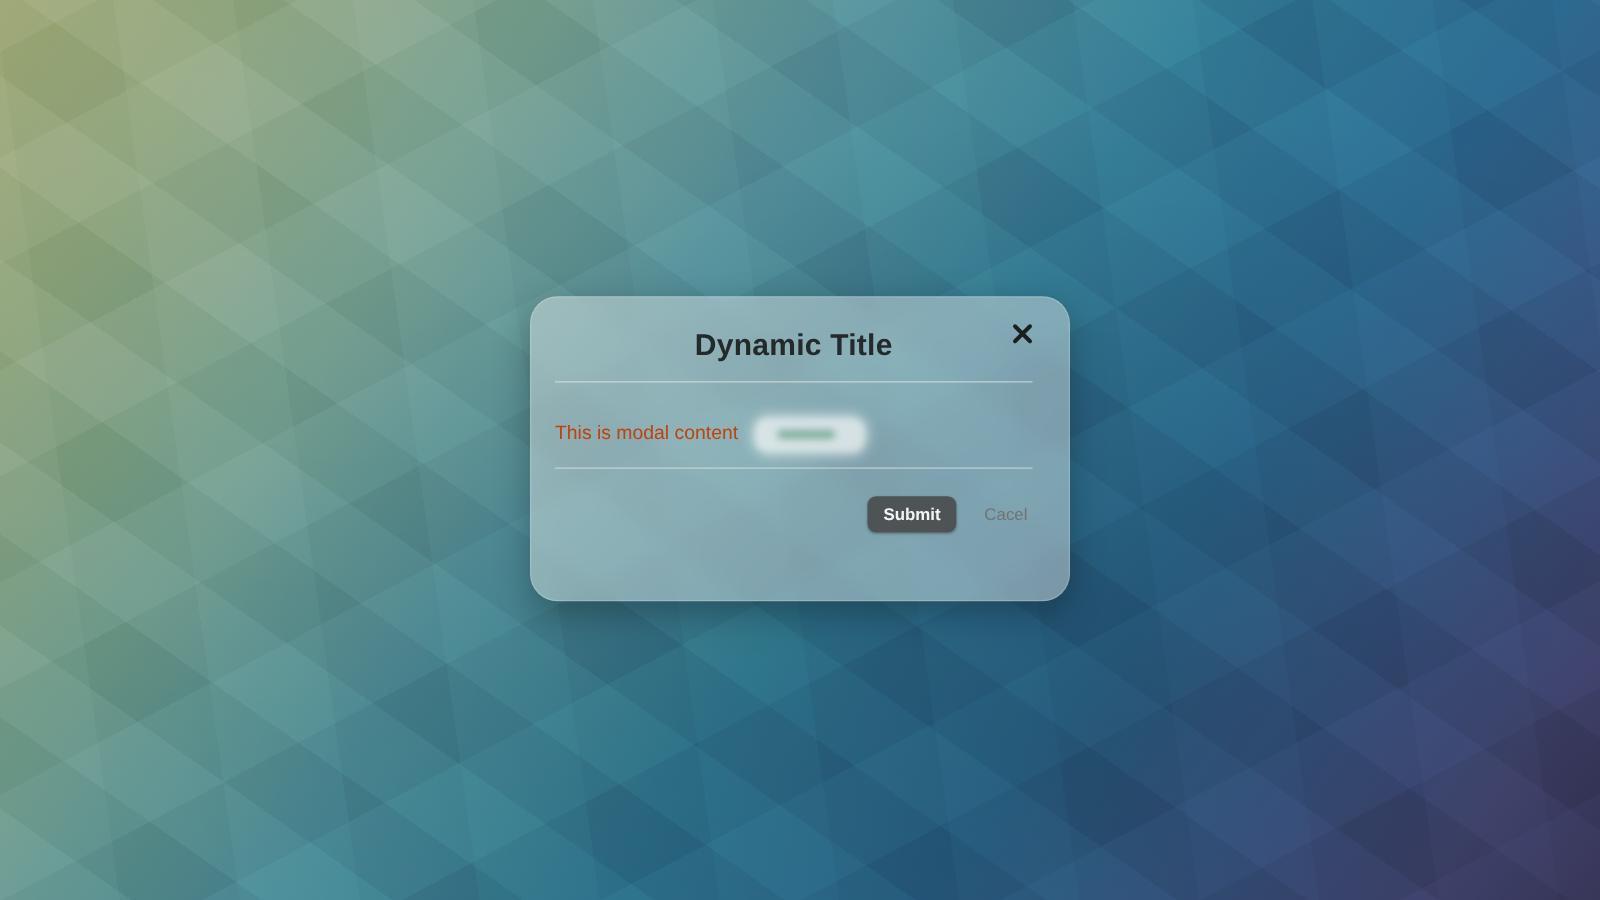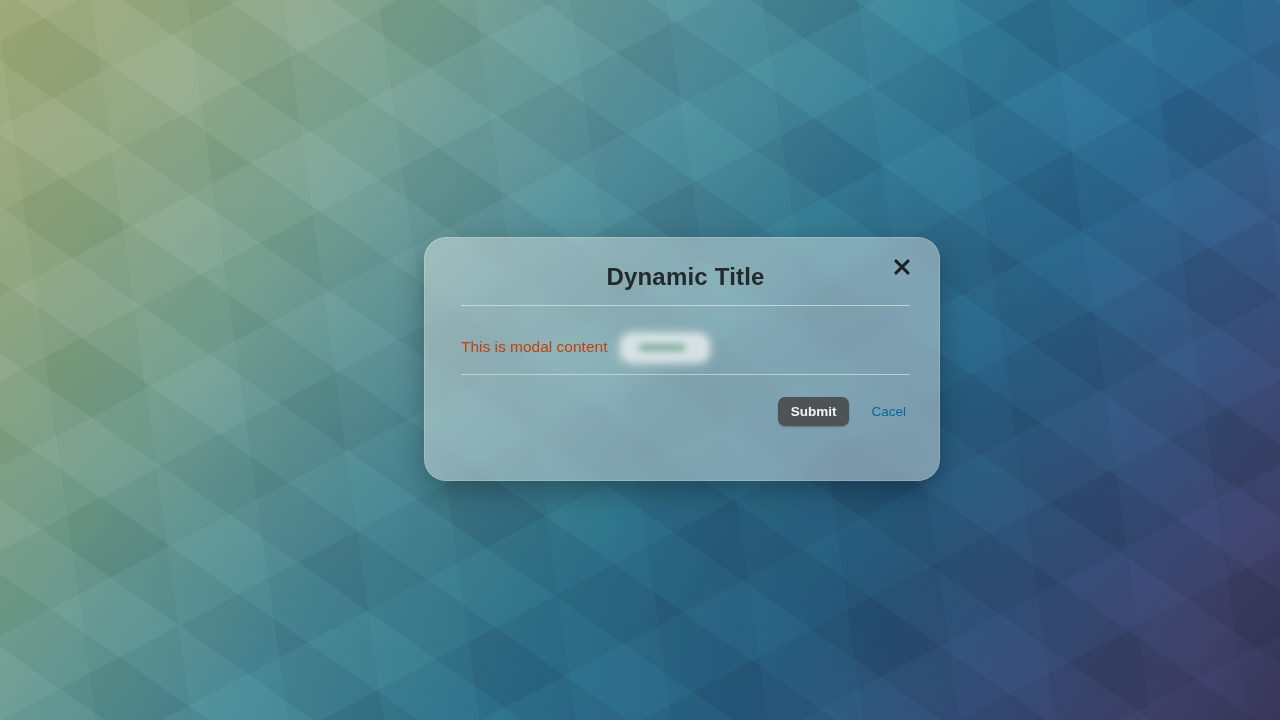--- a/index.html
+++ b/index.html
@@ -31,26 +31,26 @@
   }
   .noise {
     position:absolute; inset:0;
     background: radial-gradient(ellipse at 70% 80%, rgba(0,0,0,0.18), transparent 60%),
                 radial-gradient(ellipse at 15% 10%, rgba(255,255,255,0.10), transparent 55%);
   }
 
   .modal {
     position: absolute;
     left: 424px; top: 237px;
-    width: 516px; height: 244px;
+    width: 432px; height: 244px;
     border-radius: 22px;
     background: rgba(225,230,228,0.46);
     backdrop-filter: blur(6px);
     box-shadow: 0 10px 28px rgba(0,0,0,0.28), inset 0 0 0 1px rgba(255,255,255,0.18);
-    padding: 26px 30px 22px 37px;
+    padding: 26px 30px 22px 20px;
     color: #2b2f31;
   }
   .modal-header {
     position: relative;
     text-align: center;
     padding-bottom: 14px;
     border-bottom: 1px solid rgba(230,235,233,0.65);
   }
   .modal-title {
     font-size: 24px;
@@ -111,21 +111,21 @@
     font-weight: 600;
     font-family: inherit;
   }
   .btn-primary {
     background: #4e5456;
     color: #f3f4f4;
     box-shadow: 0 1px 2px rgba(0,0,0,0.25);
   }
   .btn-ghost {
     background: transparent;
-    color: #0369a1;
+    color: #737373;
     font-weight: 500;
     padding: 7px 4px;
   }
 </style>
 </head>
 <body>
 
 <div class="bg"></div>
 <div class="poly"></div>
 <div class="noise"></div>

